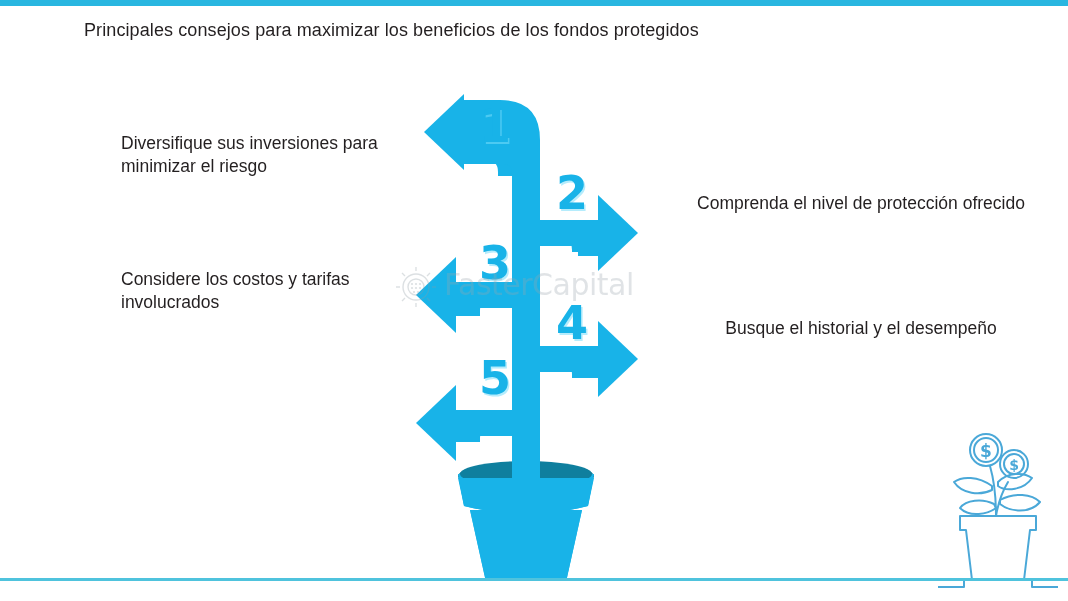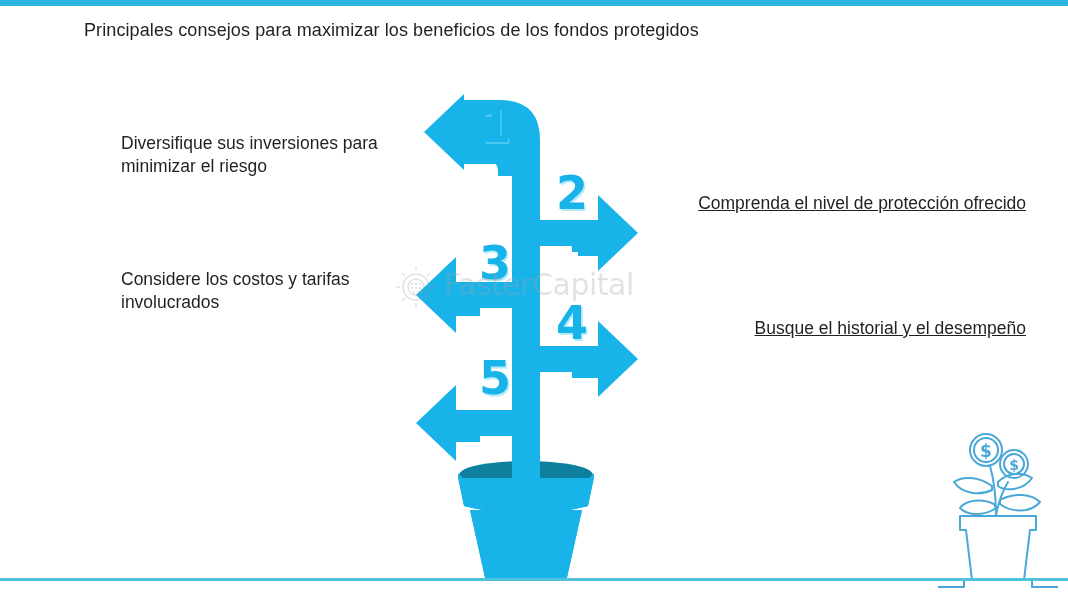--- a/index.html
+++ b/index.html
@@ -45,21 +45,21 @@
     white-space: nowrap;
   }
   .tip-text {
     position: absolute;
     font-size: 17.5px;
     line-height: 23px;
     color: #231f20;
     font-weight: 400;
   }
   .tip-left  { left: 75px;  width: 330px; text-align: left; margin-left: 46px; }
-  .tip-right { left: 696px; width: 330px; text-align: right; text-decoration: underline; }
+  .tip-right { left: 696px; width: 330px; text-align: center; }
 
   .tip-1 { top: 132px; }
   .tip-3 { top: 268px; }
   .tip-5 { top: 375px; }
   .tip-2 { top: 192px; }
   .tip-4 { top: 317px; }
 
   .graphic {
     position: absolute;
     left: 400px;

